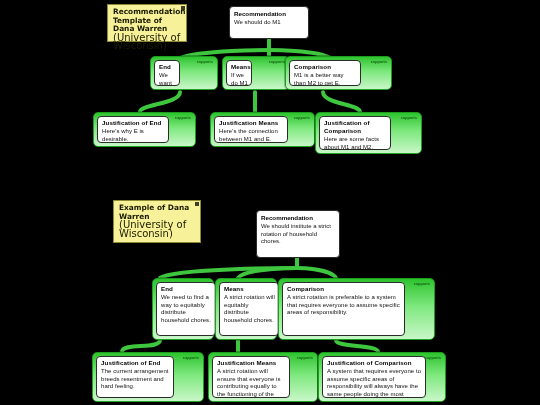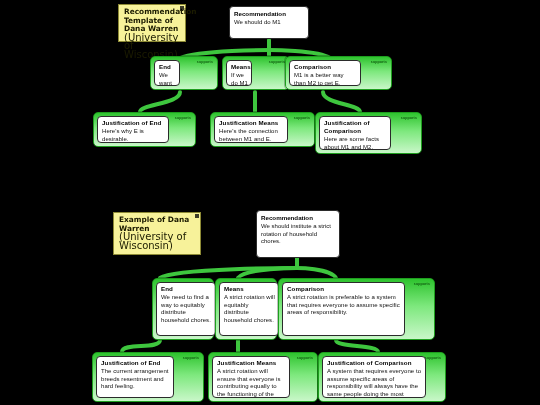--- a/index.html
+++ b/index.html
@@ -65,21 +65,21 @@
       <path d="M297,268 C297,268 175,268 160,278"></path>
       <path d="M297,268 C297,268 245,268 238,278"></path>
       <path d="M297,268 C297,268 330,268 336,278"></path>
 
       <path d="M160,340 C160,350 122,342 122,352"></path>
       <path d="M238,340 L238,352"></path>
       <path d="M336,340 C336,348 378,344 378,352"></path>
     </g>
   </svg>
 
-  <div class="note" style="left:118px;top:4px;width:68px;height:38px;">
+  <div class="note" style="left:107px;top:4px;width:80px;height:38px;">
     <span class="fold"></span>
     <div class="nt">Recommendation Template of Dana Warren</div>
     <div class="ns">(University of Wisconsin)</div>
   </div>
 
   <div class="plain" style="left:229px;top:6px;width:80px;height:33px;">
     <div class="title">Recommendation</div>
     <div class="body">We should do M1</div>
   </div>
 
@@ -124,21 +124,21 @@
   </div>
 
   <div class="node" style="left:315px;top:112px;width:107px;height:42px;">
     <div class="card" style="width:72px;">
       <div class="title">Justification of Comparison</div>
       <div class="body">Here are some facts about M1 and M2.</div>
     </div>
     <span class="supports">supports</span>
   </div>
 
-  <div class="note" style="left:113px;top:200px;width:88px;height:43px;margin-top:12px;">
+  <div class="note" style="left:113px;top:200px;width:88px;height:43px;">
     <span class="fold"></span>
     <div class="nt">Example of Dana Warren</div>
     <div class="ns">(University of Wisconsin)</div>
   </div>
 
   <div class="plain" style="left:256px;top:210px;width:84px;height:48px;">
     <div class="title">Recommendation</div>
     <div class="body">We should institute a strict rotation of household chores.</div>
   </div>
 

